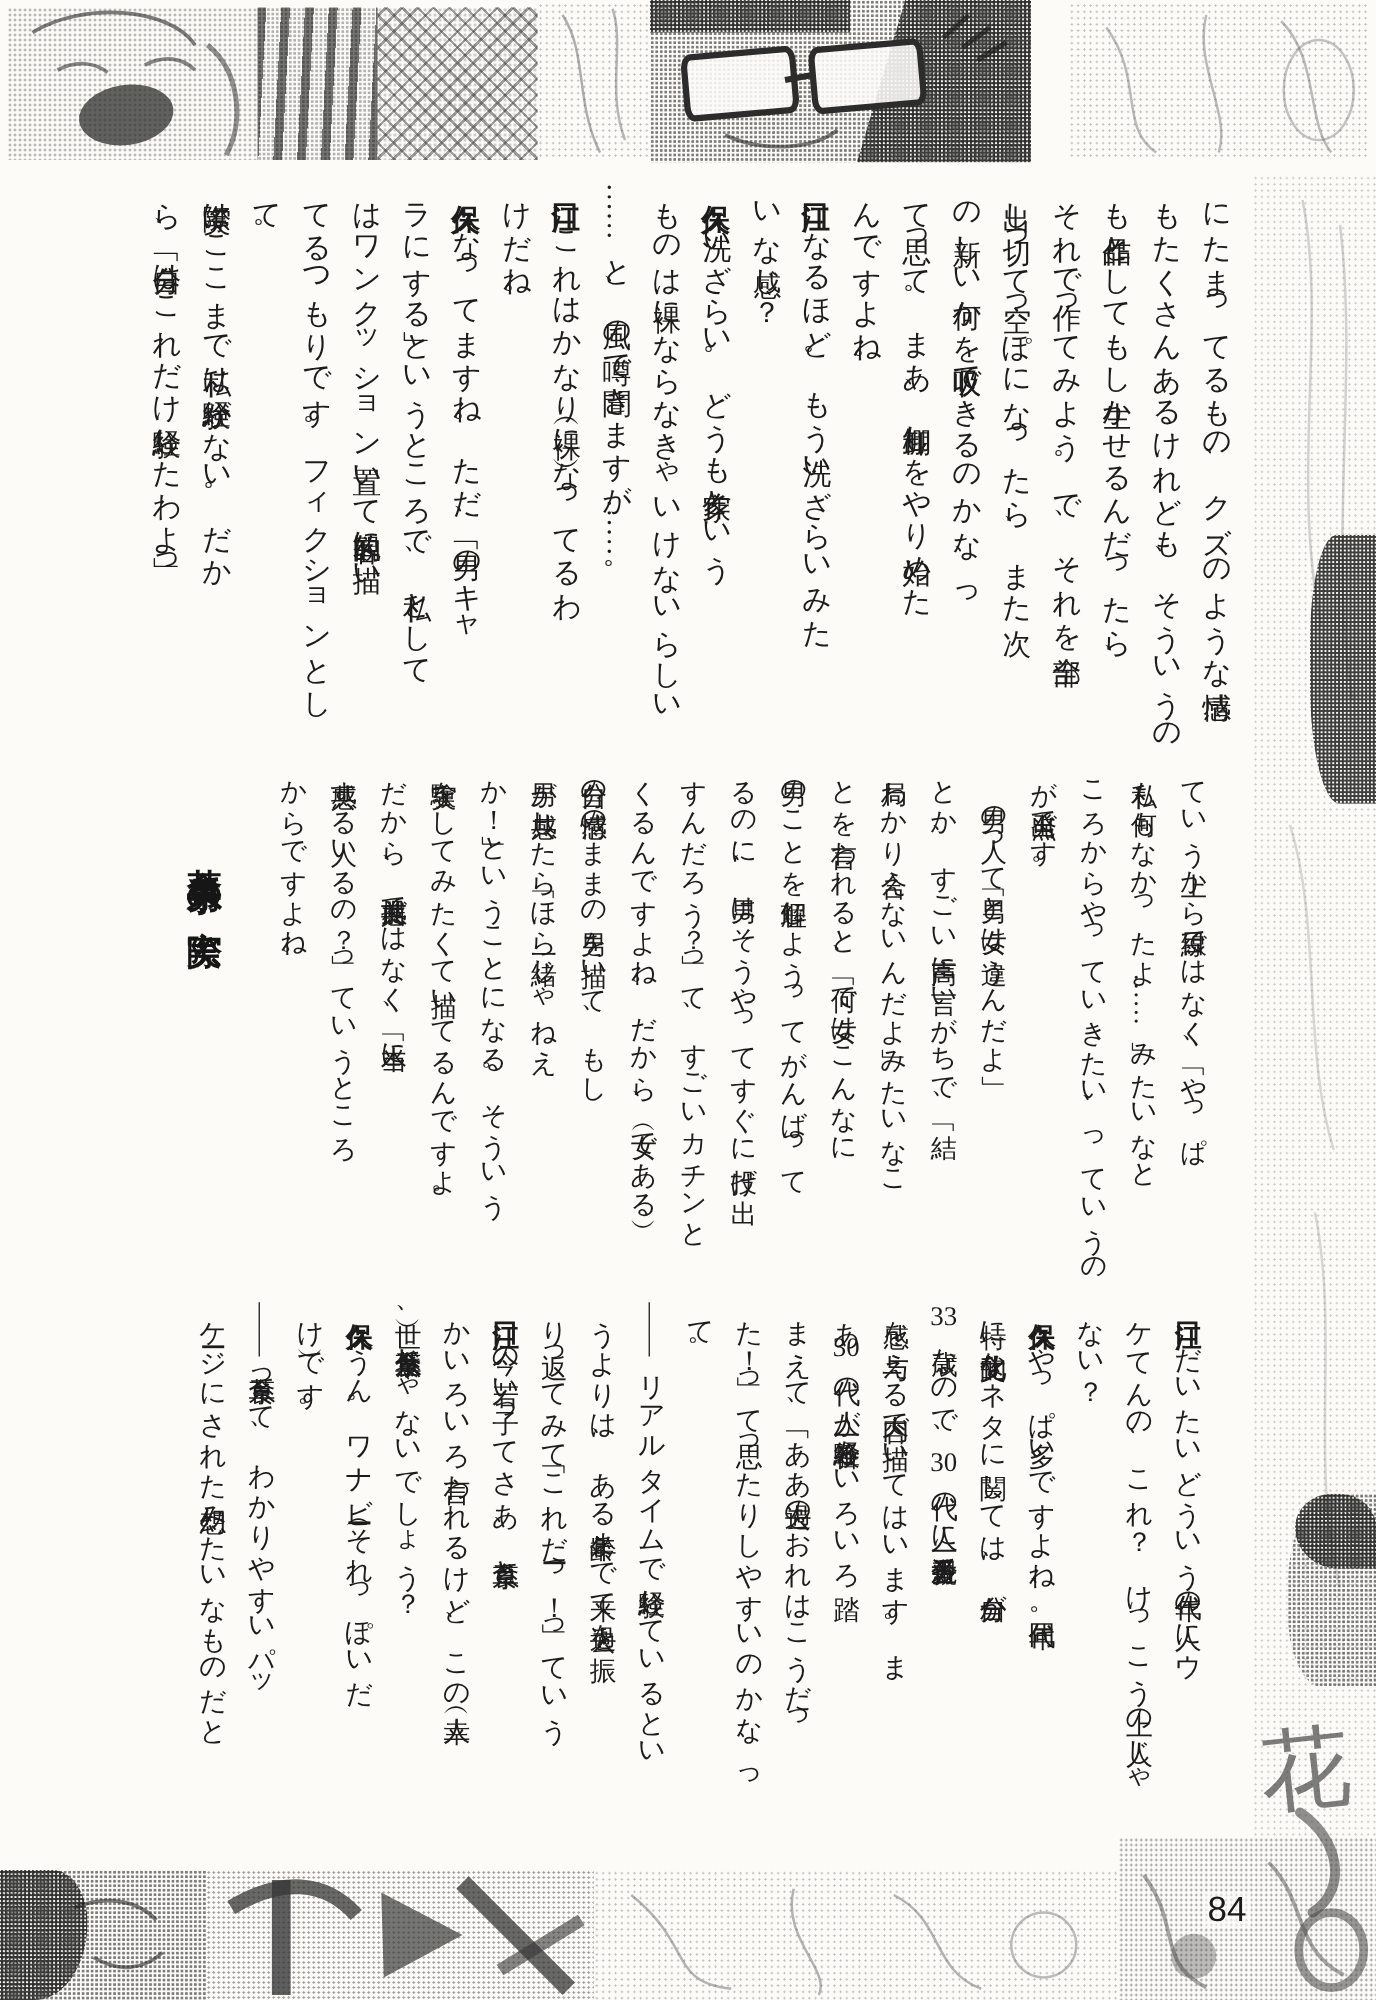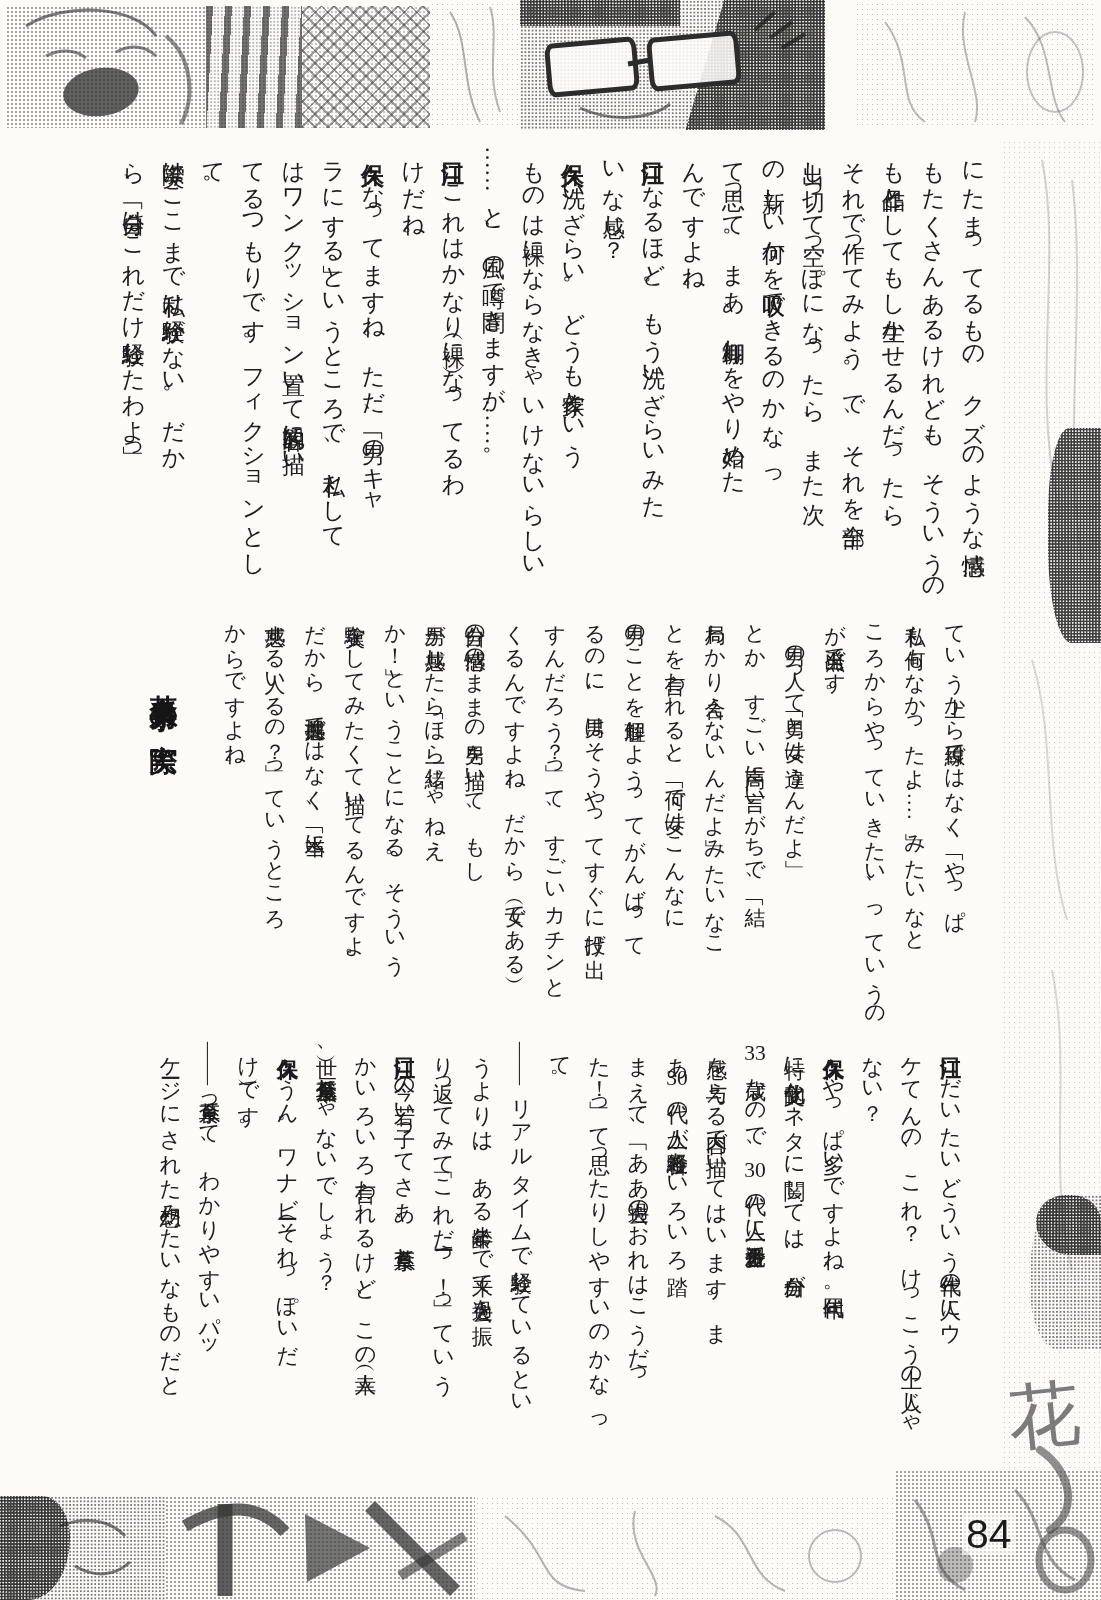--- a/index.html
+++ b/index.html
@@ -17,21 +17,21 @@
   #band2{left:215px;top:610px;width:760px;height:410px;font-size:21px;line-height:40px;}
   #band3{left:150px;top:1042px;width:819px;height:418px;font-size:21.5px;line-height:39px;}
   #heading{
     position:absolute;left:144px;top:672px;height:260px;
     writing-mode:vertical-rl;font-family:"Liberation Sans", sans-serif;
     font-weight:bold;font-size:28px;letter-spacing:3px;color:#161616;
   }
   
   #pagenum{
     position:absolute;left:962px;top:1514px;
-    font-family:"Liberation Sans", sans-serif;font-size:41px;color:#1a1a1a;
+    font-family:"Liberation Sans", sans-serif;font-size:28px;color:#1a1a1a;
     background:rgba(252,251,248,.6);padding:0 4px;line-height:1;
   }
   
   .art{position:absolute;}
   .ht-f{background-image:radial-gradient(rgba(90,90,90,.38) .7px, transparent 1px);background-size:5px 5px;}
   .ht-l{background-image:radial-gradient(rgba(75,75,75,.5) .8px, transparent 1.1px);background-size:4px 4px;}
   .ht-m{background-image:radial-gradient(rgba(55,55,55,.65) 1px, transparent 1.3px);background-size:3.6px 3.6px;}
   .ht-d{background-image:radial-gradient(rgba(30,30,30,.85) 1.3px, transparent 1.6px);background-size:3.1px 3.1px;}
   .checker{background-image:
       repeating-linear-gradient(45deg, rgba(50,50,50,.45) 0 2px, transparent 2px 9px),

